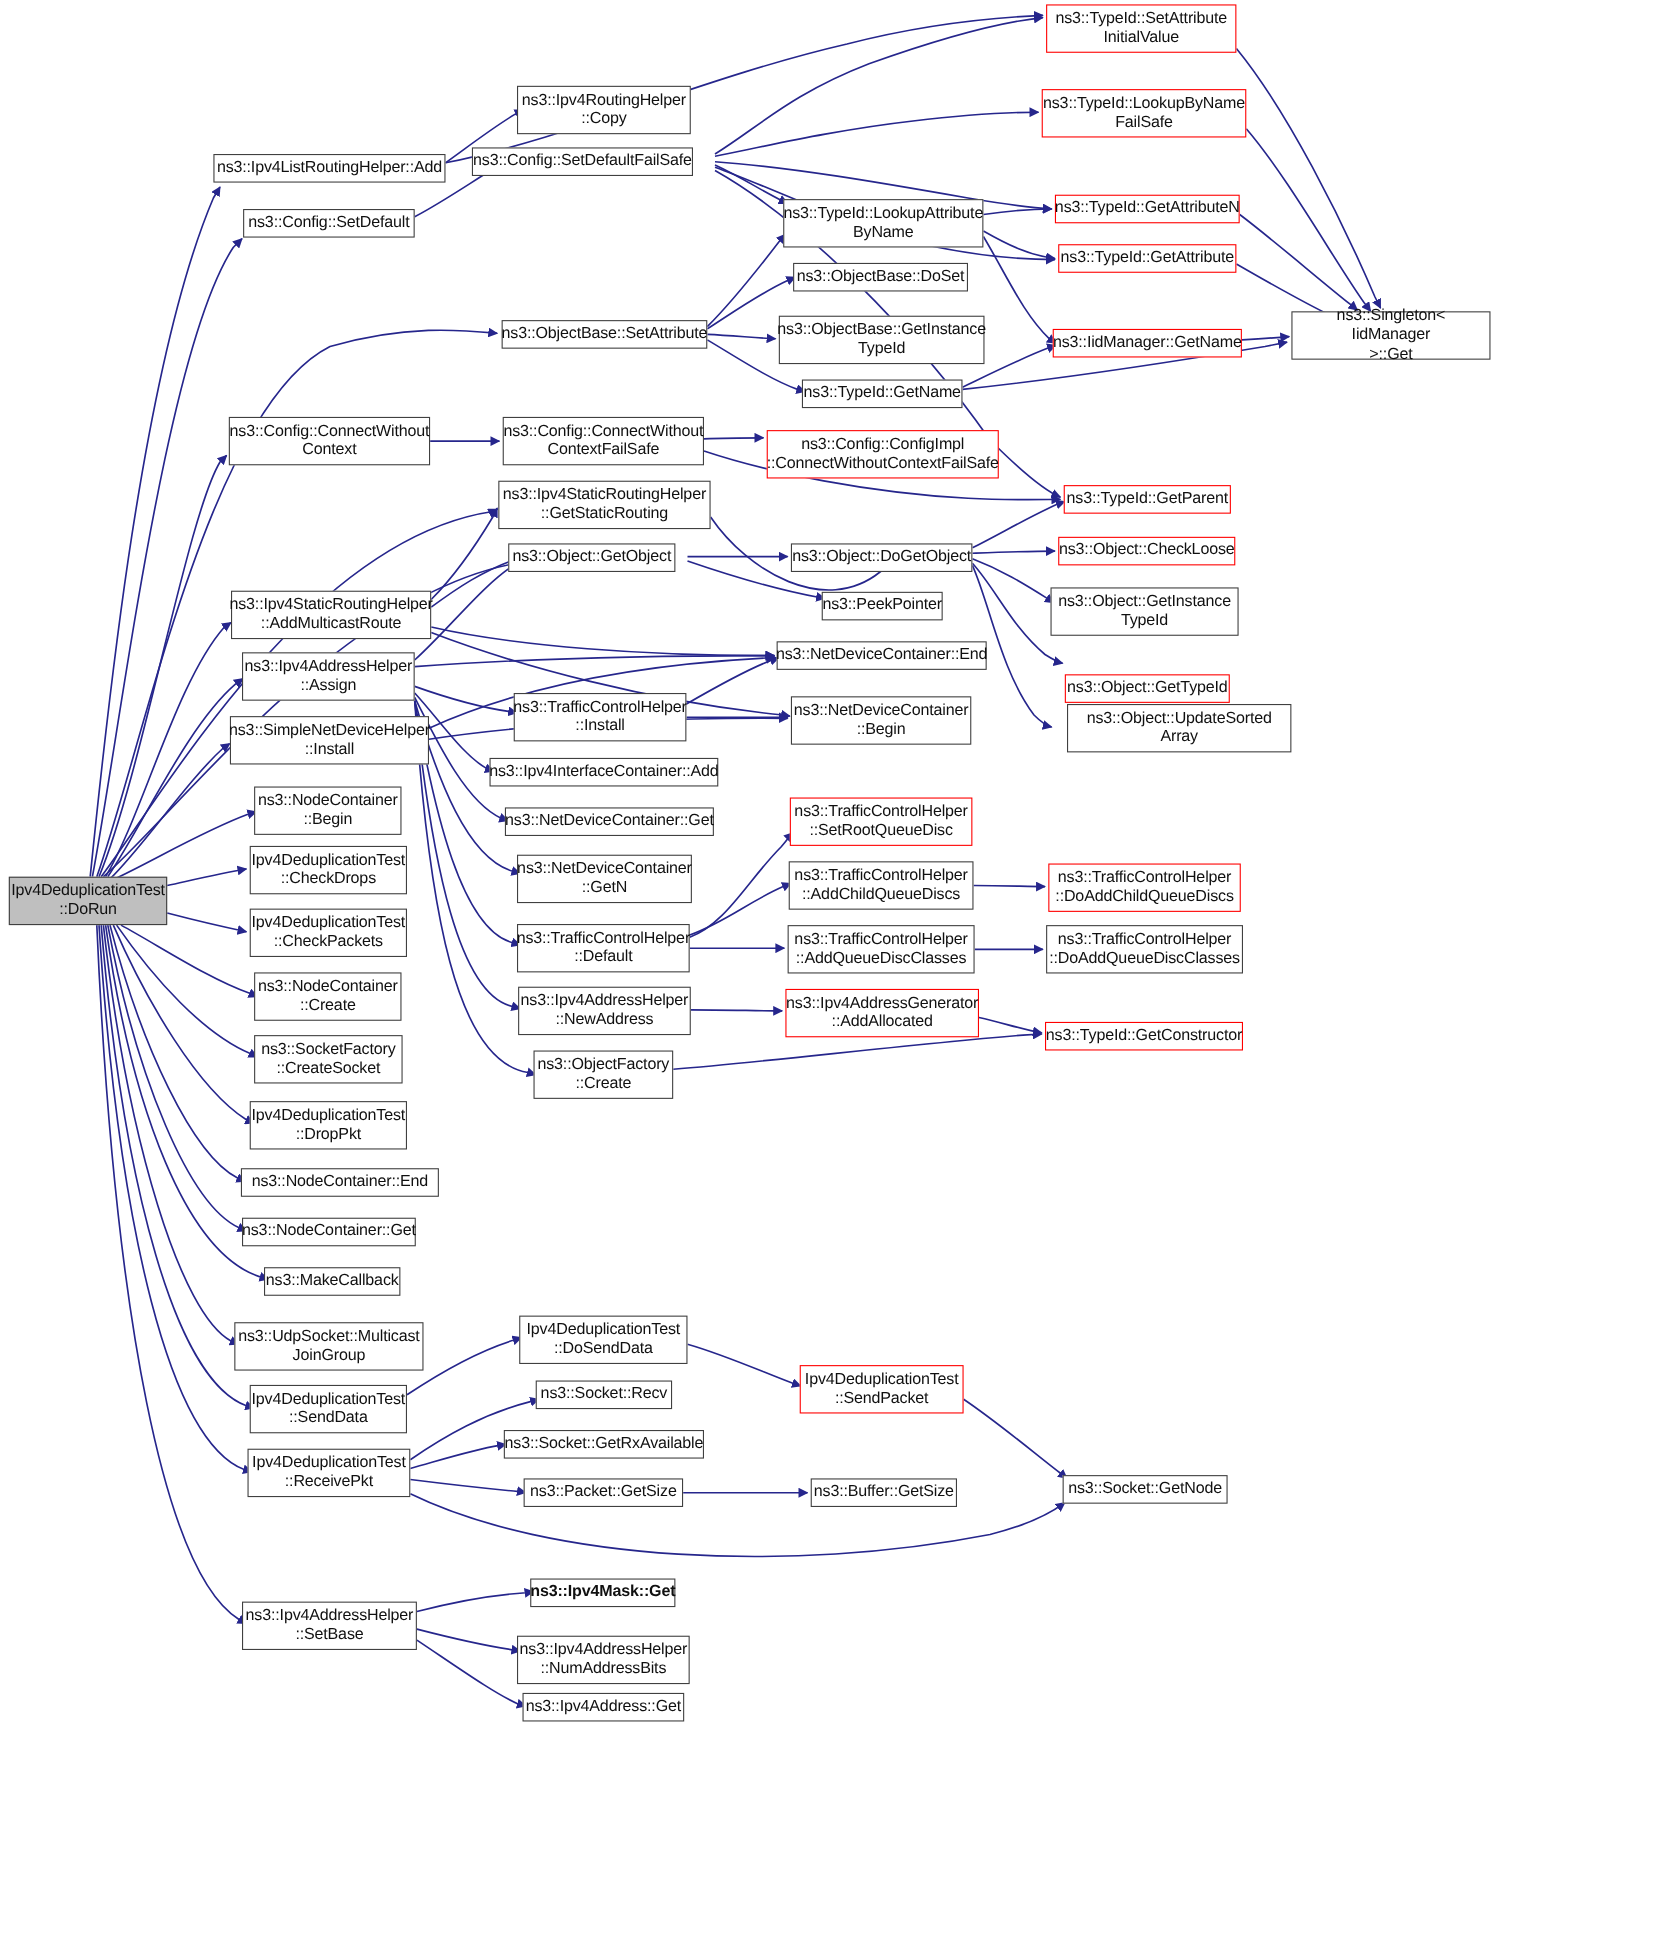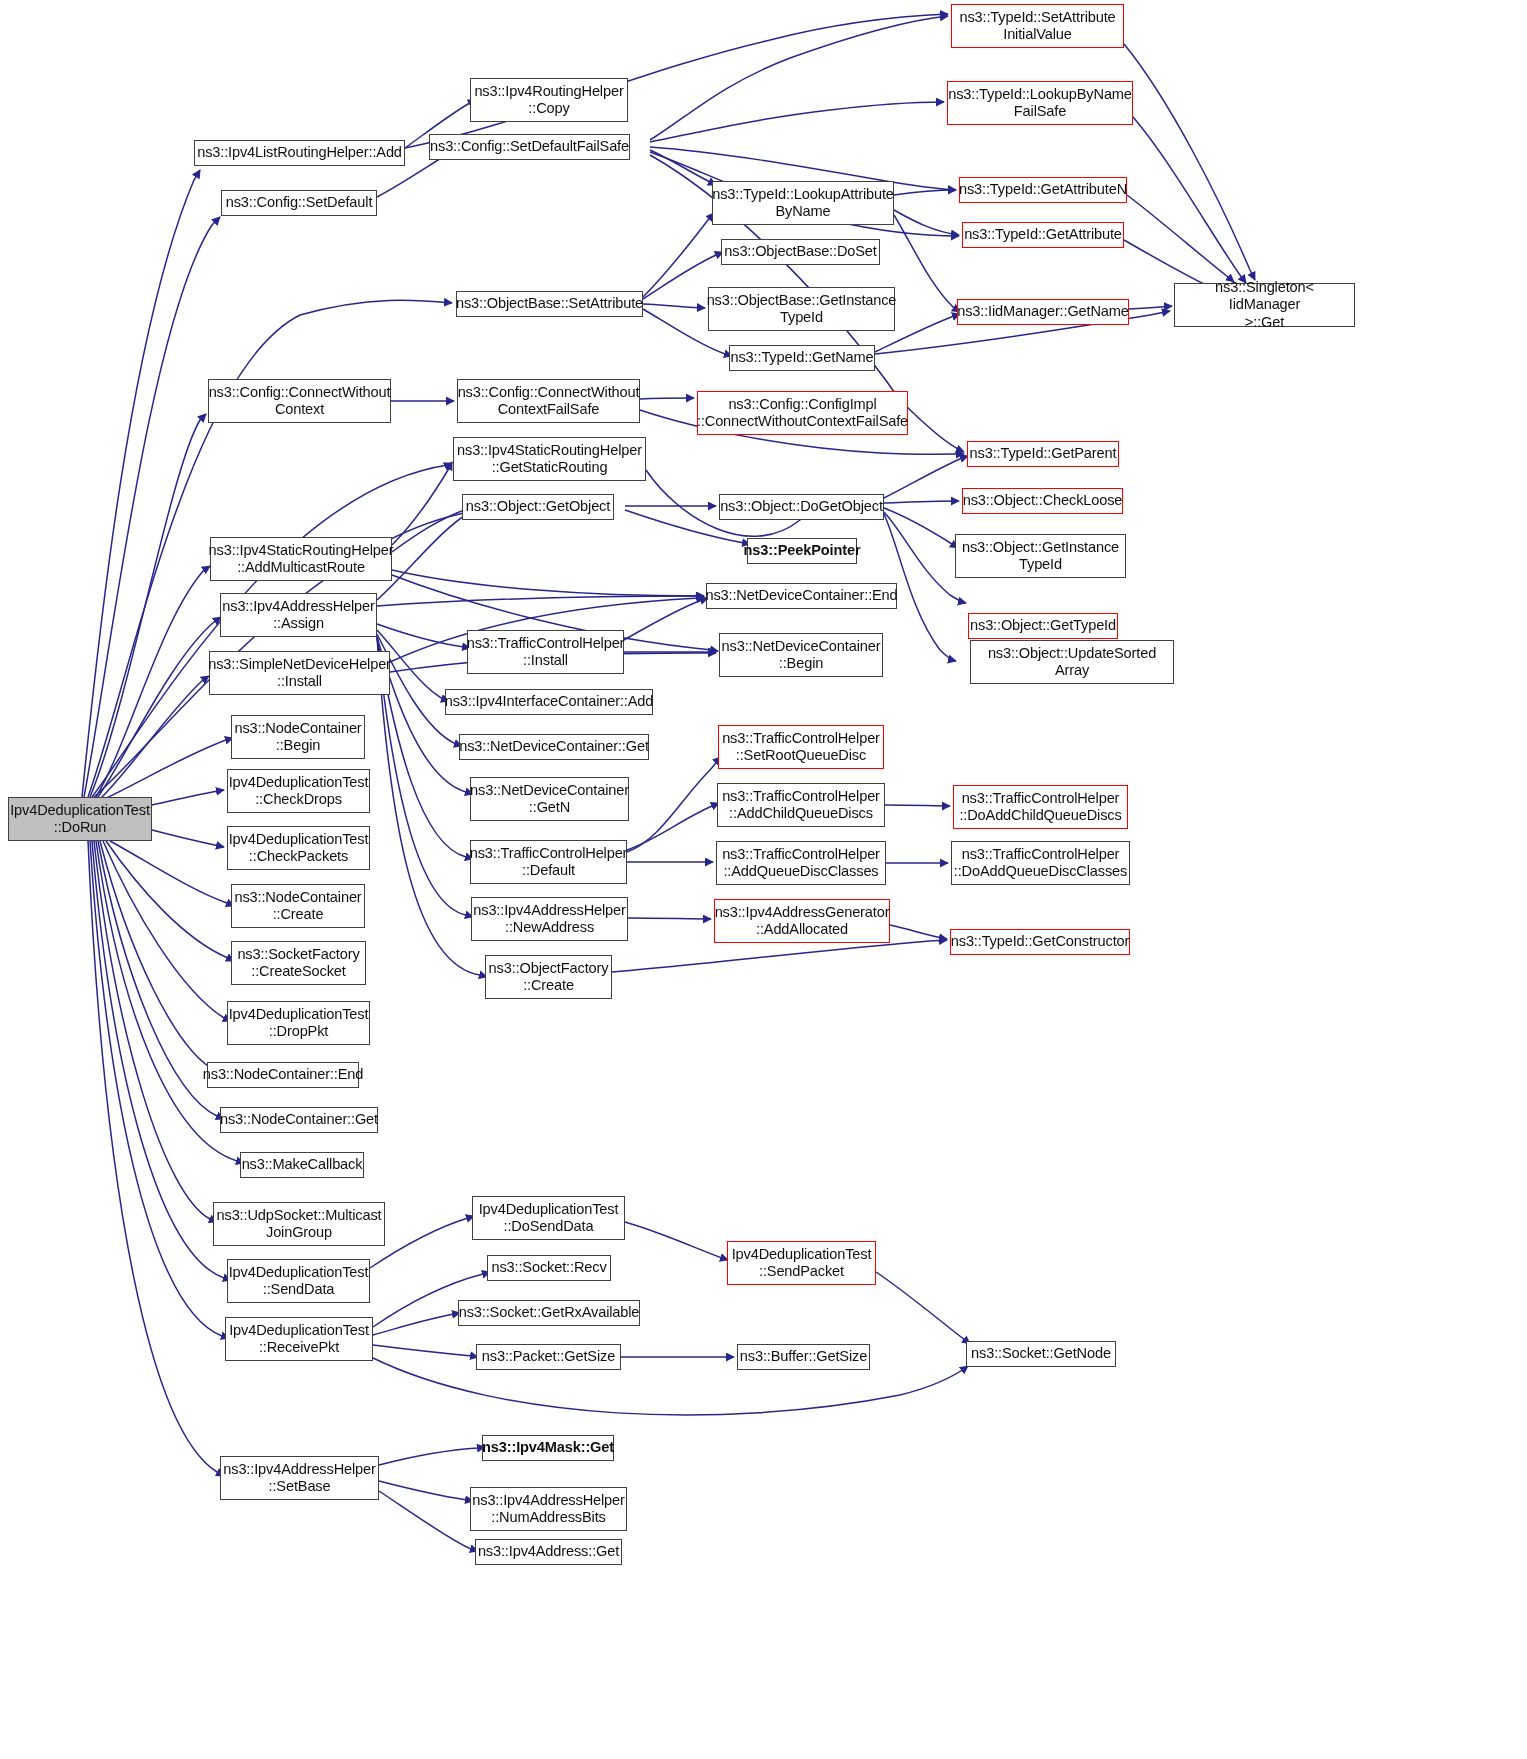--- a/index.html
+++ b/index.html
@@ -182,21 +182,21 @@
       <div class="node" style="left: 457px; top: 379px; width: 183px; height: 44px;">ns3::Config::ConnectWithout
 ContextFailSafe</div>
       <div class="node red" style="left: 697px; top: 391px; width: 211px; height: 44px;">ns3::Config::ConfigImpl
 ::ConnectWithoutContextFailSafe</div>
       <div class="node red" style="left: 967px; top: 441px; width: 152px; height: 26px;">ns3::TypeId::GetParent</div>
       <div class="node" style="left: 453px; top: 437px; width: 193px; height: 44px;">ns3::Ipv4StaticRoutingHelper
 ::GetStaticRouting</div>
       <div class="node" style="left: 462px; top: 494px; width: 152px; height: 26px;">ns3::Object::GetObject</div>
       <div class="node" style="left: 719px; top: 494px; width: 165px; height: 26px;">ns3::Object::DoGetObject</div>
       <div class="node red" style="left: 962px; top: 488px; width: 161px; height: 26px;">ns3::Object::CheckLoose</div>
-      <div class="node" style="left: 747px; top: 538px; width: 110px; height: 26px; font-weight: bold;">ns3::PeekPointer</div>
+      <div class="node" style="left: 747px; top: 538px; width: 110px; height: 26px;">ns3::PeekPointer</div>
       <div class="node" style="left: 955px; top: 534px; width: 171px; height: 44px;">ns3::Object::GetInstance
 TypeId</div>
       <div class="node" style="left: 210px; top: 537px; width: 182px; height: 44px;">ns3::Ipv4StaticRoutingHelper
 ::AddMulticastRoute</div>
       <div class="node" style="left: 706px; top: 583px; width: 191px; height: 26px;">ns3::NetDeviceContainer::End</div>
       <div class="node red" style="left: 968px; top: 591px; width: 150px; height: 26px; margin-top: 22px;">ns3::Object::GetTypeId</div>
       <div class="node" style="left: 220px; top: 593px; width: 157px; height: 44px;">ns3::Ipv4AddressHelper
 ::Assign</div>
       <div class="node" style="left: 467px; top: 630px; width: 157px; height: 44px;">ns3::TrafficControlHelper
 ::Install</div>
@@ -234,21 +234,21 @@
 ::NewAddress</div>
       <div class="node red" style="left: 714px; top: 899px; width: 176px; height: 44px;">ns3::Ipv4AddressGenerator
 ::AddAllocated</div>
       <div class="node red" style="left: 950px; top: 929px; width: 180px; height: 26px;">ns3::TypeId::GetConstructor</div>
       <div class="node" style="left: 231px; top: 941px; width: 135px; height: 44px;">ns3::SocketFactory
 ::CreateSocket</div>
       <div class="node" style="left: 485px; top: 955px; width: 127px; height: 44px;">ns3::ObjectFactory
 ::Create</div>
       <div class="node" style="left: 227px; top: 1001px; width: 143px; height: 44px;">Ipv4DeduplicationTest
 ::DropPkt</div>
-      <div class="node" style="left: 207px; top: 1062px; width: 152px; height: 26px; text-align: right;">ns3::NodeContainer::End</div>
+      <div class="node" style="left: 219px; top: 1062px; width: 180px; height: 26px; text-align: right;">ns3::NodeContainer::End</div>
       <div class="node" style="left: 220px; top: 1107px; width: 158px; height: 26px;">ns3::NodeContainer::Get</div>
       <div class="node" style="left: 240px; top: 1152px; width: 124px; height: 26px;">ns3::MakeCallback</div>
       <div class="node" style="left: 213px; top: 1202px; width: 172px; height: 44px;">ns3::UdpSocket::Multicast
 JoinGroup</div>
       <div class="node" style="left: 472px; top: 1196px; width: 153px; height: 44px;">Ipv4DeduplicationTest
 ::DoSendData</div>
       <div class="node red" style="left: 727px; top: 1241px; width: 149px; height: 44px;">Ipv4DeduplicationTest
 ::SendPacket</div>
       <div class="node" style="left: 227px; top: 1259px; width: 143px; height: 44px;">Ipv4DeduplicationTest
 ::SendData</div>

